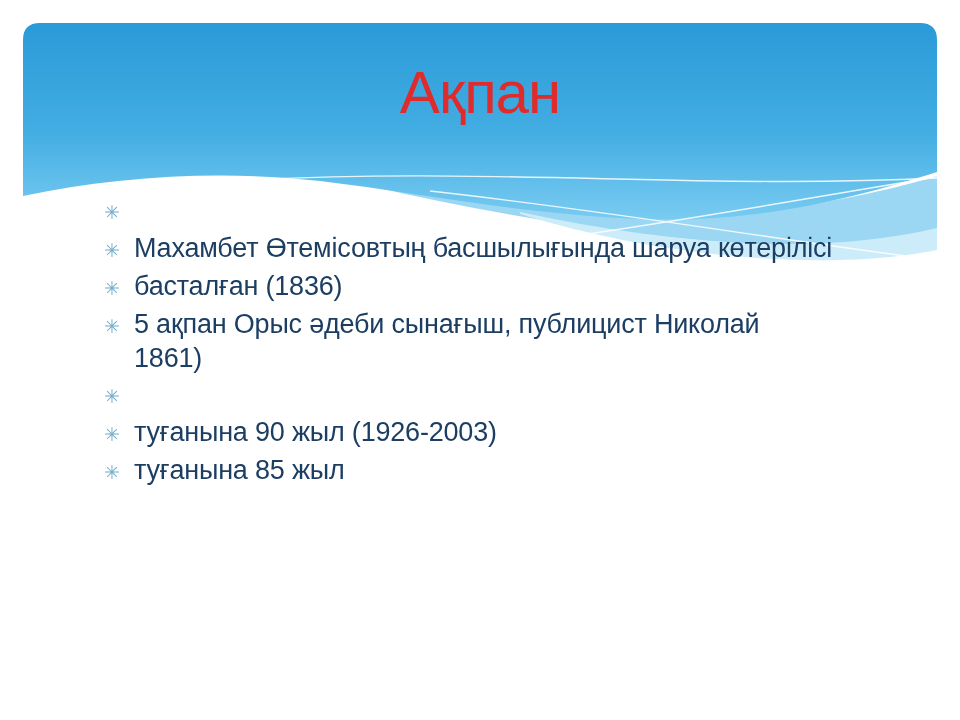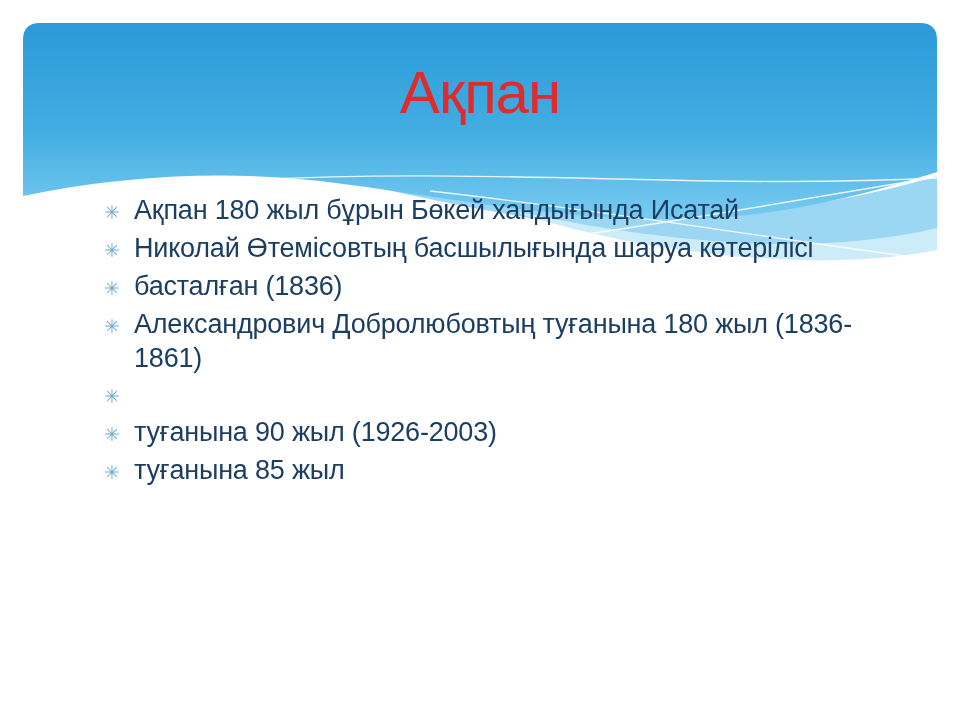--- a/index.html
+++ b/index.html
@@ -83,42 +83,41 @@
     </g>
   </svg>
 
   <h1 class="title">Ақпан</h1>
 
   <div class="content">
 
     <div class="bullet">
       <span class="marker">✳</span>
       <div class="blines">
-        <div class="bline">Ақпан 180 жыл бұрын Бөкей хандығында Исатай</div>
       </div>
     </div>
 
     <div class="bullet">
       <span class="marker">✳</span>
       <div class="blines">
-        <div class="bline">Николай Өтемісовтың басшылығында шаруа көтерілісі</div>
+        <div class="bline">Махамбет Өтемісовтың басшылығында шаруа көтерілісі</div>
       </div>
     </div>
 
     <div class="bullet">
       <span class="marker">✳</span>
       <div class="blines">
         <div class="bline">басталған (1836)</div>
       </div>
     </div>
 
     <div class="bullet">
       <span class="marker">✳</span>
       <div class="blines">
-        <div class="bline">Александрович Добролюбовтың туғанына 180 жыл (1836-</div>
+        <div class="bline">5 ақпан Орыс әдеби сынағыш, публицист Николай</div>
         <div class="bline">1861)</div>
       </div>
     </div>
 
     <div class="bullet">
       <span class="marker">✳</span>
       <div class="blines">
       </div>
     </div>
 

